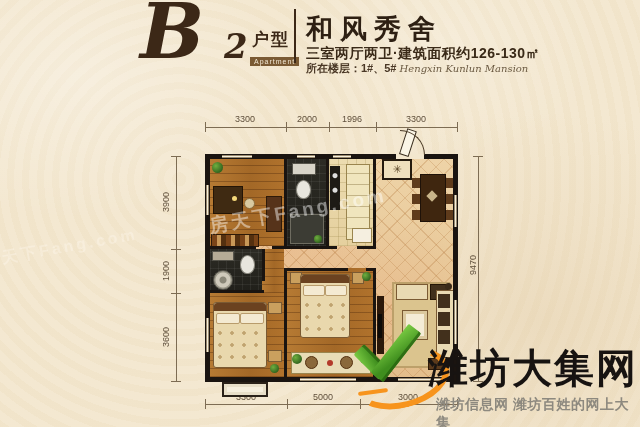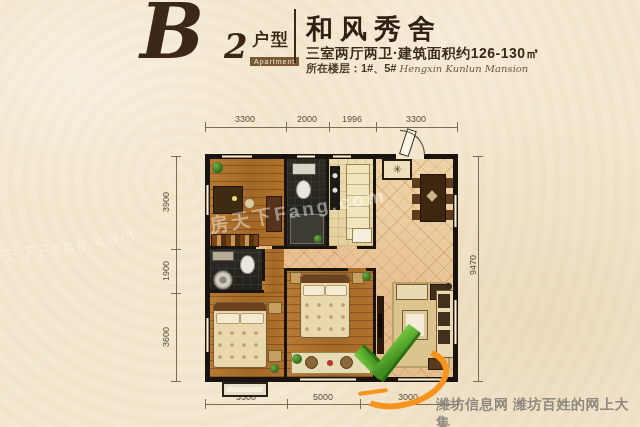--- a/index.html
+++ b/index.html
@@ -236,15 +236,16 @@
 
   <div class="faint-wm" style="left:208px;top:198px;">房天下Fang.com</div>
   <div class="faint-wm" style="left:-18px;top:238px;color:rgba(255,250,240,.35);font-size:16px;">房天下Fang.com</div>
 
   <div class="abs" style="left:350px;top:320px;width:100px;height:85px;">
     <div class="v-stroke" style="left:14px;top:24px;width:15px;height:36px;transform:rotate(-45deg);"></div>
     <div class="v-stroke" style="left:38px;top:2px;width:16px;height:62px;transform:rotate(38deg);"></div>
     <div class="swoosh" style="left:2px;top:28px;width:86px;height:48px;"></div>
     <div class="abs" style="left:8px;top:70px;width:30px;height:4px;background:#f7941d;border-radius:2px;transform:rotate(-8deg);"></div>
   </div>
+  <div class="abs wm-title" style="left:428px;top:341px;">潍坊大集网</div>
   <div class="abs wm-sub" style="left:436px;top:396px;">潍坊信息网 潍坊百姓的网上大集</div>
 
 </div>
 
 </body></html>

